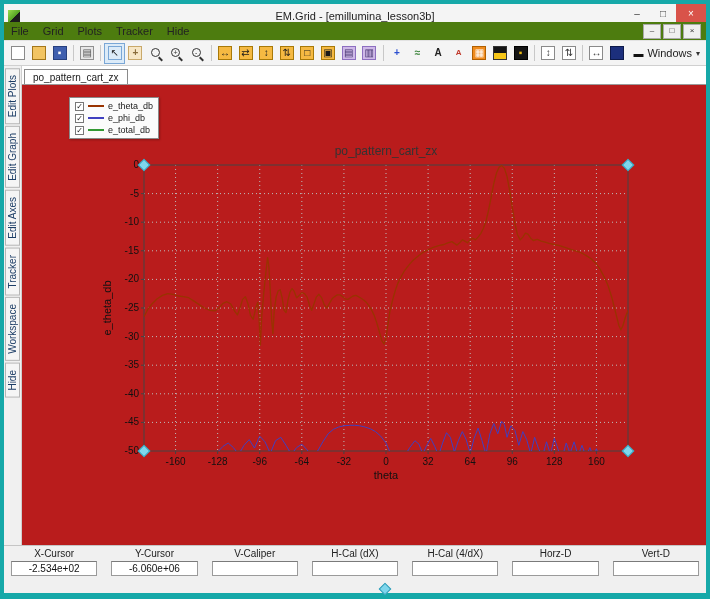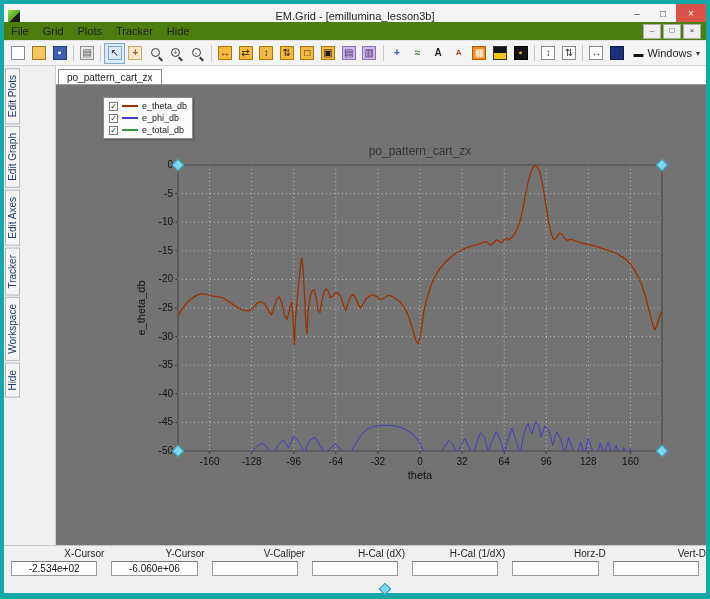--- a/index.html
+++ b/index.html
@@ -27,35 +27,35 @@
   .mag{position:relative;width:13px;height:13px;border:none!important;background:transparent!important;}
   .mag i{position:absolute;left:1px;top:1px;width:7px;height:7px;border:1.5px solid #333;border-radius:50%;font-style:normal;font-size:7px;line-height:7px;text-align:center;color:#333;}
   .mag::after{content:"";position:absolute;right:0;bottom:0;width:5px;height:2px;background:#333;transform:rotate(45deg);}
   .layout-btn{display:flex;align-items:center;gap:4px;font-size:11px;padding:2px 6px;color:#222;}
   .layout-line{font-size:10px;color:#111;}
   .layout-caret{font-size:8px;color:#333;}
   
   .main{flex:1 1 auto;display:flex;min-height:0;}
   .side-tabs{width:17px;display:flex;flex-direction:column;align-items:center;padding-top:1px;background:#f0f0f0;flex:0 0 auto;}
   .side-tab{writing-mode:vertical-rl;transform:rotate(180deg);font-size:10px;color:#1c3d66;background:#f5f5f5;border:1px solid #b5b5b5;padding:6px 1px;margin:1px 0;}
-  .content{flex:1 1 auto;background:#737373;position:relative;border-left:1px solid #cfcfcf;overflow:hidden;margin-left:34px;}
+  .content{flex:1 1 auto;background:#b91c1c;position:relative;border-left:1px solid #cfcfcf;overflow:hidden;}
   .doc-tabs{height:18px;border-bottom:1px solid #9a9a9a;display:flex;align-items:flex-end;background:#fff;}
   .doc-tab{font-size:10px;padding:2px 8px 1px 8px;border:1px solid #8a8a8a;border-bottom:none;background:#fff;margin-left:2px;color:#222;}
   svg.chart{position:absolute;left:0;top:18px;}
   svg text{font-family:"Liberation Sans",sans-serif;}
   .legend{position:absolute;left:47px;top:31px;background:#fbfbfb;border:1px solid #8a8a8a;box-shadow:1px 1px 2px rgba(0,0,0,.25);padding:2px 5px;z-index:5;}
   .lg-row{display:flex;align-items:center;gap:4px;height:12px;}
   .lg-check{width:9px;height:9px;border:1px solid #777;background:#fff;font-size:8px;line-height:8px;text-align:center;color:#222;box-sizing:border-box;}
   .lg-line{width:16px;height:0;border-top:2px solid #000;}
   .lg-label{font-size:9px;color:#222;}
   .handle{position:absolute;width:7px;height:7px;background:#7fd6ec;border:1px solid #2e9ab5;transform:translate(-50%,-50%) rotate(45deg);z-index:6;}
   
   .statusbar{height:34px;background:#f0f0f0;border-top:1px solid #c5c5c5;display:flex;flex-direction:column;flex:0 0 auto;}
   .st-headers{display:flex;height:15px;align-items:center;}
-  .st-h{flex:1;text-align:right;font-size:10px;color:#222;}
+  .st-h{flex:1;text-align:center;font-size:10px;color:#222;}
   .st-values{display:flex;height:17px;}
   .st-v{flex:1;margin:0 7px;}
   .st-box{height:13px;border:1px solid #9a9a9a;border-top-color:#7a7a7a;background:#fff;font-size:10px;text-align:center;line-height:13px;color:#111;}
   .bottomstrip{height:13px;background:#f0f0f0;flex:0 0 auto;}
 </style>
 </head>
 <body>
 
 <div class="window">
   <div class="inner">
@@ -302,21 +302,21 @@
         <div class="handle" style="left:606px;top:385px"></div>
       </div>
     </div>
 
     <div class="statusbar">
       <div class="st-headers" id="st-headers">
           <div class="st-h">X-Cursor</div>
           <div class="st-h">Y-Cursor</div>
           <div class="st-h">V-Caliper</div>
           <div class="st-h">H-Cal (dX)</div>
-          <div class="st-h">H-Cal (1/dX)</div>
+          <div class="st-h">H-Cal (4/dX)</div>
           <div class="st-h">Horz-D</div>
           <div class="st-h">Vert-D</div>
         </div>
       <div class="st-values" id="st-values">
           <div class="st-v">
             <div class="st-box">-2.534e+02</div>
           </div>
           <div class="st-v">
             <div class="st-box">-6.060e+06</div>
           </div>

